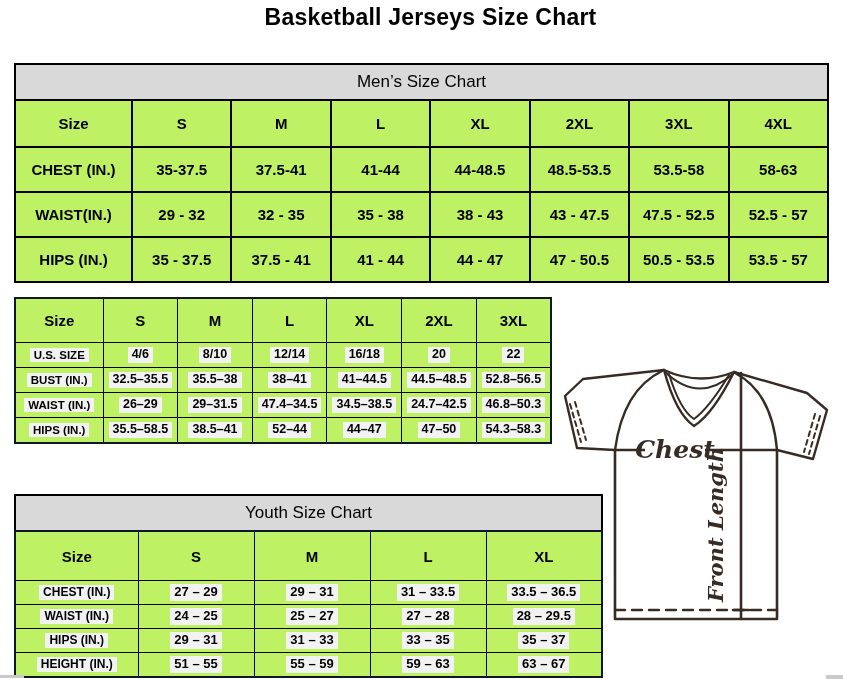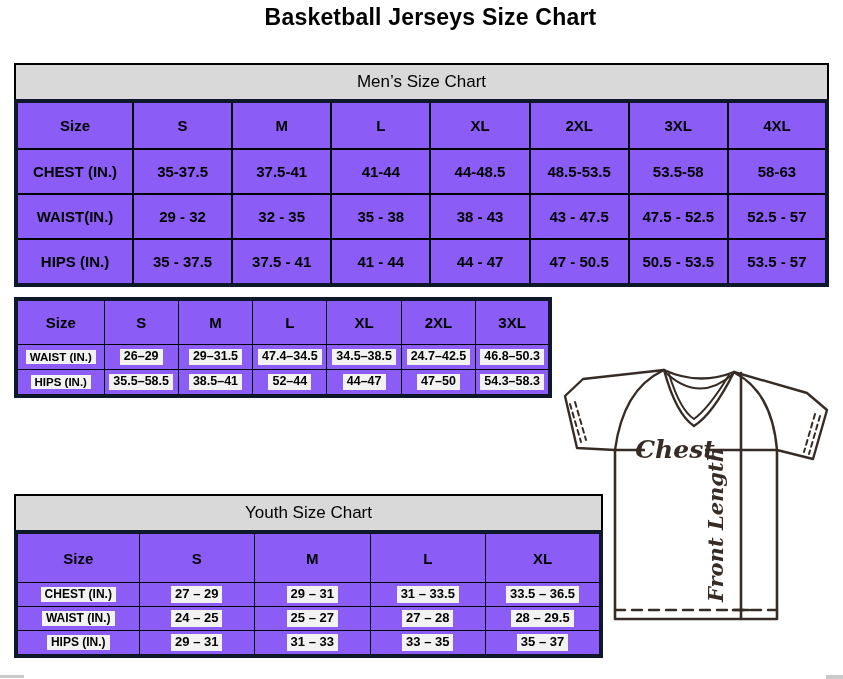--- a/index.html
+++ b/index.html
@@ -12,21 +12,21 @@
     font-size:23px;font-weight:bold;letter-spacing:.2px;
   }
   .size-section{position:absolute;box-sizing:border-box;}
   .section-header{
     box-sizing:border-box;height:38px;background:#d9d9d9;border:2px solid #000;
     display:flex;align-items:center;justify-content:center;
     font-weight:normal;font-size:17px;
   }
   table.size-table{
     border-collapse:collapse;table-layout:fixed;width:100%;
-    margin-top:-2px;background:#8b5cf6;border:4px solid #0f172a;
+    margin-top:-2px;background:#bef264;border:2px solid #0f172a;
   }
   table.size-table th, table.size-table td{
     text-align:center;vertical-align:middle;font-weight:bold;padding:0;
     overflow:hidden;white-space:nowrap;
   }
   
   .men-section{left:14px;top:63px;width:815px;}
   .men-table th,.men-table td{border:2px solid #000;font-size:15px;}
   .men-table thead th{height:45px;}
   .men-table tbody th,.men-table tbody td{height:43px;}
@@ -137,20 +137,38 @@
           <th>S</th>
           <th>M</th>
           <th>L</th>
           <th>XL</th>
           <th>2XL</th>
           <th>3XL</th>
         </tr>
       </thead>
       <tbody>
         <tr>
+          <th><span class="hl">U.S. SIZE</span></th>
+          <td><span class="hl">4/6</span></td>
+          <td><span class="hl">8/10</span></td>
+          <td><span class="hl">12/14</span></td>
+          <td><span class="hl">16/18</span></td>
+          <td><span class="hl">20</span></td>
+          <td><span class="hl">22</span></td>
+        </tr>
+        <tr>
+          <th><span class="hl">BUST (IN.)</span></th>
+          <td><span class="hl">32.5–35.5</span></td>
+          <td><span class="hl">35.5–38</span></td>
+          <td><span class="hl">38–41</span></td>
+          <td><span class="hl">41–44.5</span></td>
+          <td><span class="hl">44.5–48.5</span></td>
+          <td><span class="hl">52.8–56.5</span></td>
+        </tr>
+        <tr>
           <th><span class="hl">WAIST (IN.)</span></th>
           <td><span class="hl">26–29</span></td>
           <td><span class="hl">29–31.5</span></td>
           <td><span class="hl">47.4–34.5</span></td>
           <td><span class="hl">34.5–38.5</span></td>
           <td><span class="hl">24.7–42.5</span></td>
           <td><span class="hl">46.8–50.3</span></td>
         </tr>
         <tr>
           <th><span class="hl">HIPS (IN.)</span></th>
@@ -199,20 +217,27 @@
           <td><span class="hl">27 – 28</span></td>
           <td><span class="hl">28 – 29.5</span></td>
         </tr>
         <tr>
           <th><span class="hl">HIPS (IN.)</span></th>
           <td><span class="hl">29 – 31</span></td>
           <td><span class="hl">31 – 33</span></td>
           <td><span class="hl">33 – 35</span></td>
           <td><span class="hl">35 – 37</span></td>
         </tr>
+        <tr>
+          <th><span class="hl">HEIGHT (IN.)</span></th>
+          <td><span class="hl">51 – 55</span></td>
+          <td><span class="hl">55 – 59</span></td>
+          <td><span class="hl">59 – 63</span></td>
+          <td><span class="hl">63 – 67</span></td>
+        </tr>
       </tbody>
     </table>
 </div>
 
 <svg class="jersey-diagram" viewBox="0 0 272 268">
   <g fill="none" stroke="#372c25" stroke-width="2.4" stroke-linejoin="round" stroke-linecap="round">
 
     <path d="M103,8 L22,17 L4,34 L16,86 L54,88"></path>
 
     <path d="M173,10 L246,31 L266,48 L252,97 L216,88"></path>

